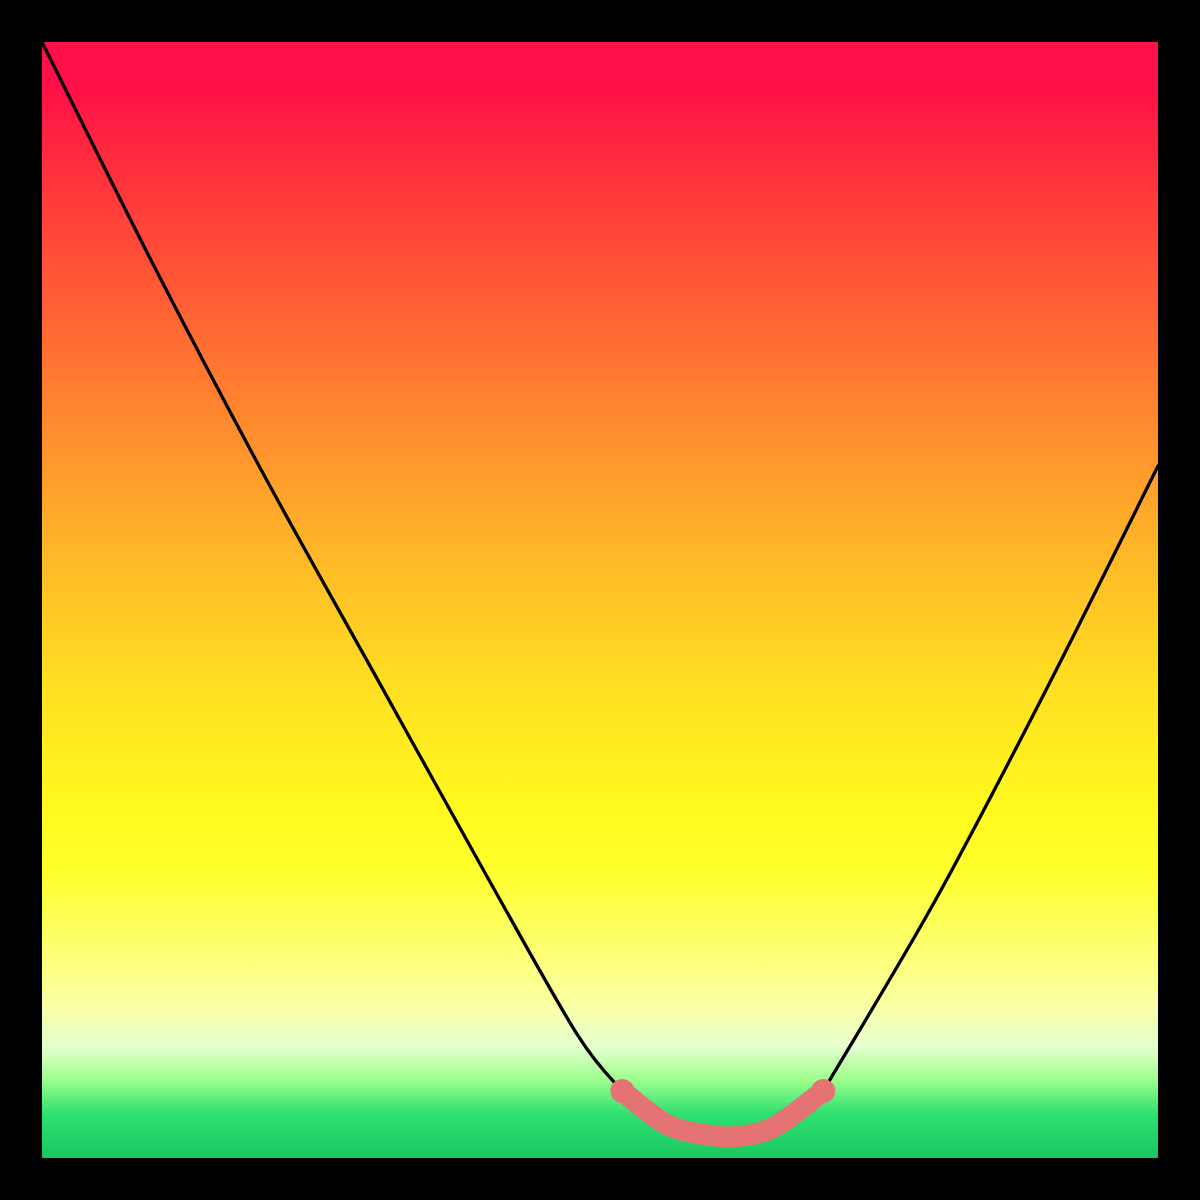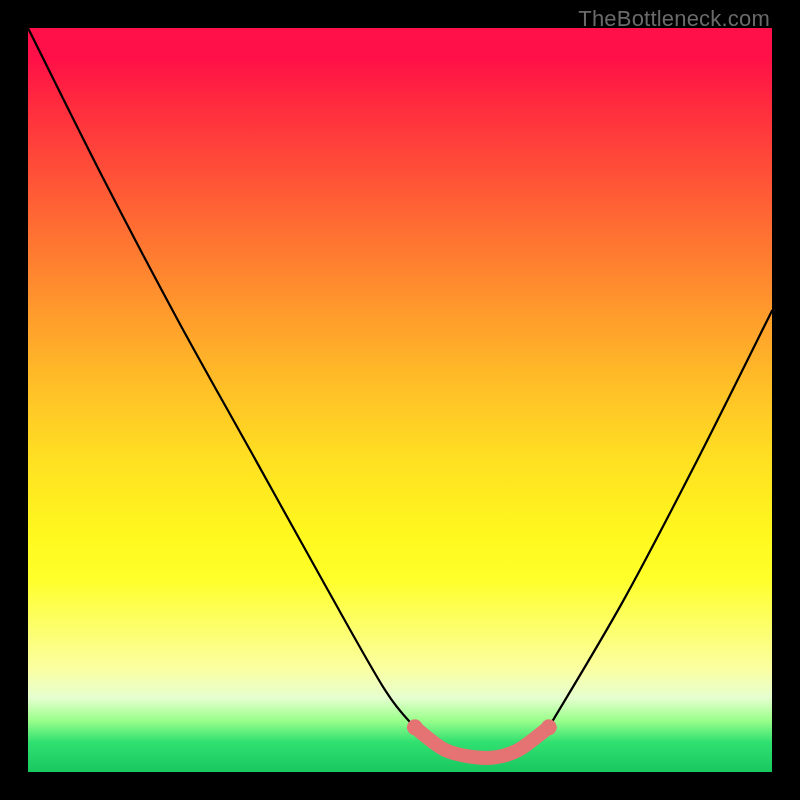--- a/index.html
+++ b/index.html
@@ -66,14 +66,13 @@
   <div class="gradient"></div>
 
   <svg class="curve" viewBox="0 0 744 744">
     <path d="M 0 0 C 12.4 24.799999999999994 49.60000000000001 100.43999999999994 74.4 148.79999999999995 C 99.2 197.15999999999997 124.00000000000001 244.28000000000003 148.8 290.16 C 173.60000000000002 336.04 198.39999999999998 379.44 223.2 424.08 C 248 468.71999999999997 275.28000000000003 518.32 297.6 558 C 319.92 597.68 342.24 638.5999999999999 357.12 662.16 C 372 685.72 381.92 693.16 386.88 699.36" id="path-left" fill="none" stroke="#000" stroke-width="2.2" stroke-linecap="round"></path>
     <path d="M 520.8 699.36 C 533.1999999999999 678.28 570.4000000000001 617.52 595.2 572.88 C 620 528.24 644.8000000000001 479.88000000000005 669.6 431.52000000000004 C 694.4 383.16 731.6 307.52000000000004 744 282.72" id="path-right" fill="none" stroke="#000" stroke-width="2.2" stroke-linecap="round"></path>
     <path d="M 386.88 699.36 C 391.84000000000003 703.08 406.72 716.7199999999999 416.64000000000004 721.68 C 426.56000000000006 726.64 437.71999999999997 727.88 446.4 729.12 C 455.08 730.36 461.28000000000003 730.36 468.72 729.12 C 476.16 727.88 482.36 726.64 491.04 721.68 C 499.72 716.7199999999999 515.8399999999999 703.08 520.8 699.36" id="path-flat" fill="none" stroke="#e57373" stroke-width="14" stroke-linecap="round"></path>
     <circle id="dot-left" r="8" fill="#e57373" cx="386.88" cy="699.36"></circle>
     <circle id="dot-right" r="8" fill="#e57373" cx="520.8" cy="699.36"></circle>
   </svg>
 
-  <div class="watermark">TheBottleneck.com</div>
 </div>
 
 </body></html>

